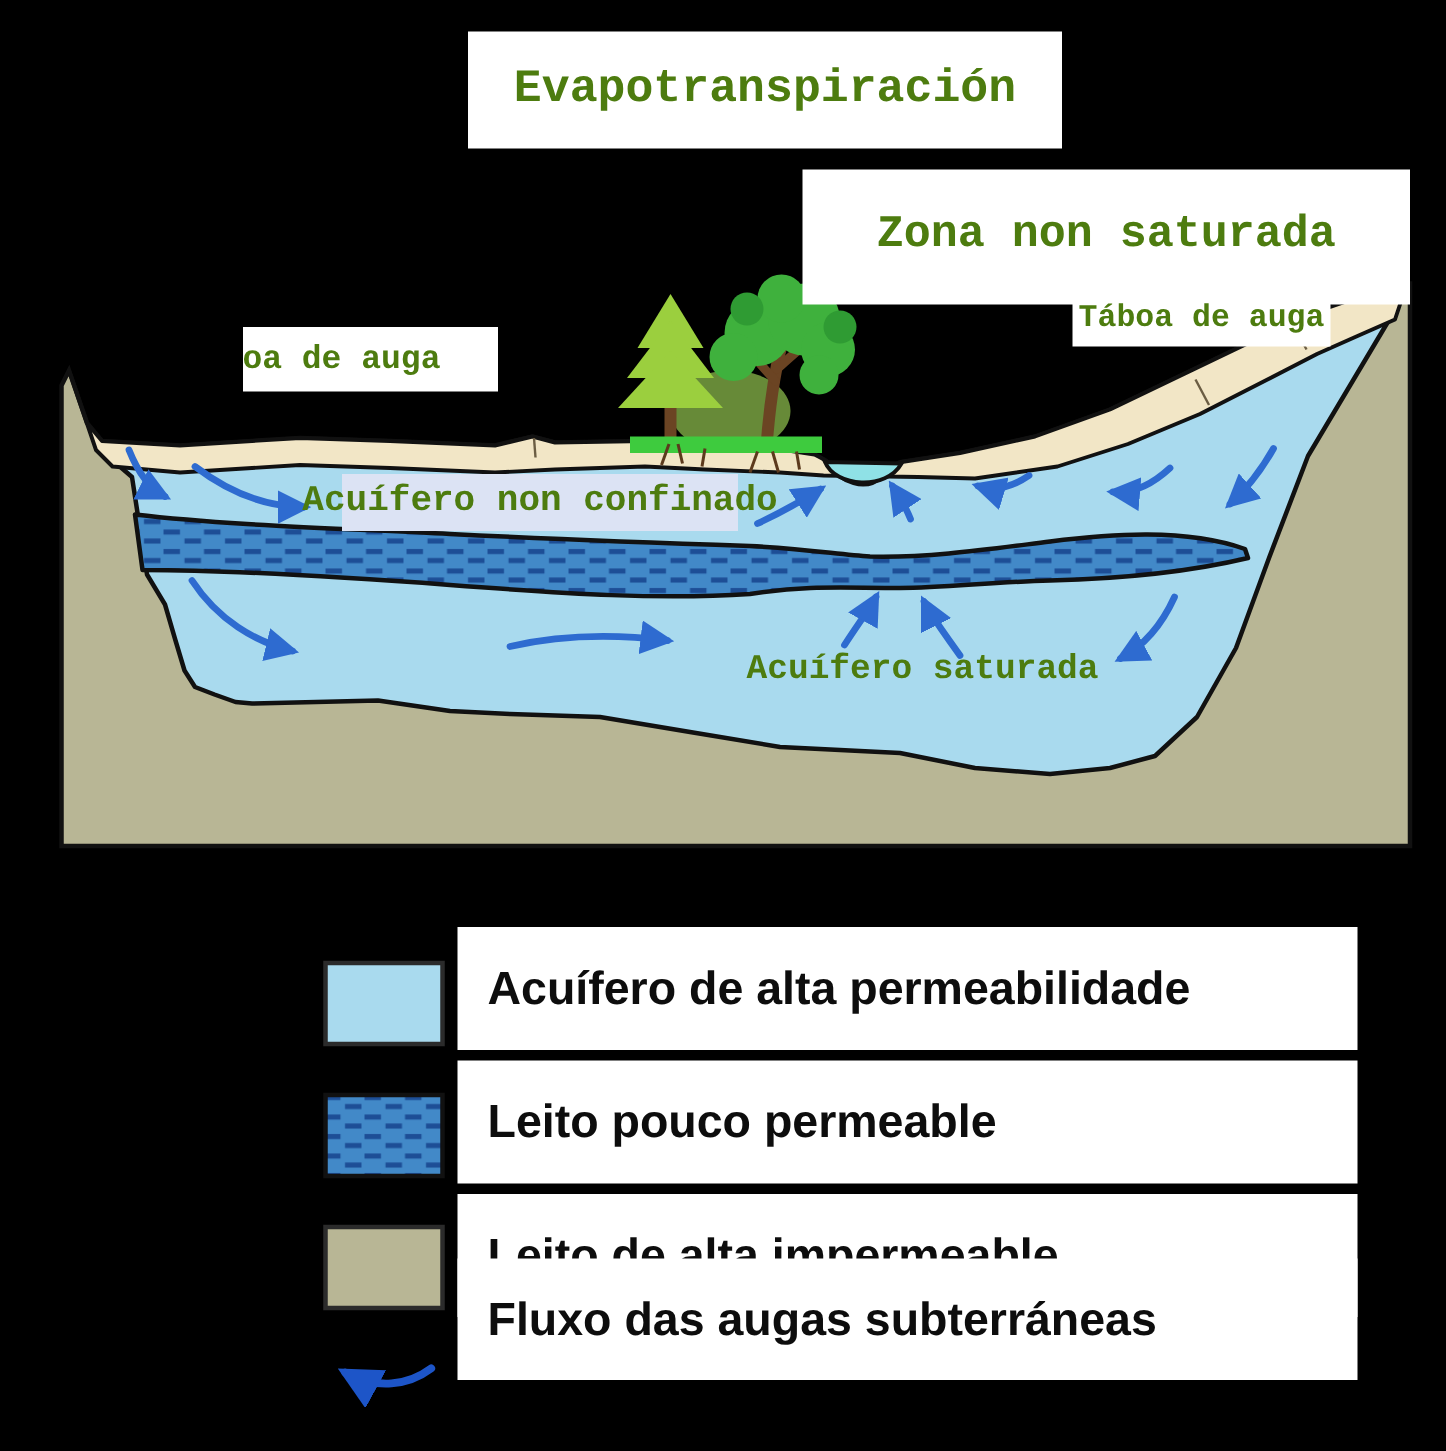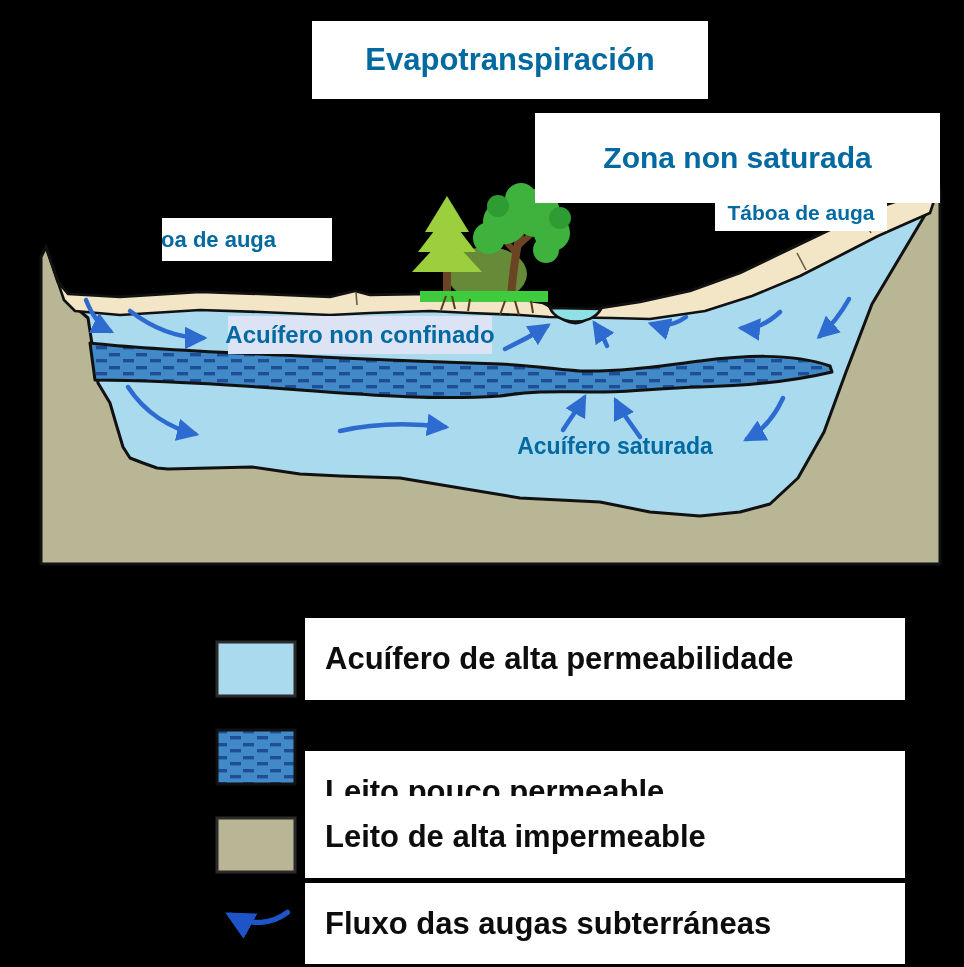--- a/index.html
+++ b/index.html
@@ -3,23 +3,23 @@
 <meta charset="utf-8">
 <style>
   html,body{margin:0;padding:0;background:#000;}
   .stage{
     position:relative;width:964px;height:967px;background:#000;overflow:hidden;
     font-family:"Liberation Sans", sans-serif;
   }
   svg{display:block;}
   .abs{position:absolute;}
   .label-box{
-    position:absolute;background:#ffffff;color:#0369a1;font-weight:bold;
+    position:absolute;background:#ffffff;color:#4d7c0f;font-weight:bold;
     display:flex;align-items:center;justify-content:center;
-    white-space:nowrap;box-sizing:border-box;line-height:1.05;
+    white-space:nowrap;box-sizing:border-box;line-height:1.05;font-family:Liberation Mono, monospace;
   }
   .lbl-evapo{left:312px;top:21px;width:396px;height:78px;font-size:31px;}
   .lbl-zona{left:535px;top:113px;width:405px;height:90px;font-size:30px;}
   .lbl-taboa-right{left:715px;top:195px;width:172px;height:36px;font-size:21px;}
   .lbl-taboa-left{left:162px;top:218px;width:170px;height:43px;font-size:22px;
     overflow:hidden;justify-content:flex-start;}
   .lbl-taboa-left span{margin-left:-40px;}
   .lbl-unconf{left:228px;top:316px;width:264px;height:38px;font-size:24px;
     background:#dce3f4;}
   .lbl-conf{left:500px;top:427px;width:230px;height:38px;font-size:23px;
@@ -181,37 +181,37 @@
     <svg class="legend-swatch" style="top:728px;" width="82" height="58" viewBox="0 0 82 58">
       <defs>
         <pattern id="legHatch" width="27" height="13" patternUnits="userSpaceOnUse">
           <rect x="1" y="2" width="11" height="3.4" fill="#1d4e96"></rect>
           <rect x="15" y="8" width="11" height="3.4" fill="#1d4e96"></rect>
         </pattern>
       </defs>
       <rect x="2" y="2" width="78" height="54" fill="#4289c8"></rect>
       <rect x="2" y="2" width="78" height="54" fill="url(#legHatch)" stroke="#111111" stroke-width="3"></rect>
     </svg>
-    <div class="legend-label" style="top:707px;margin-top:44px;">
+    <div class="legend-label" style="top:707px;">
       <span>Leito pouco permeable</span>
     </div>
 
     <svg class="legend-swatch" style="top:816px;" width="82" height="58" viewBox="0 0 82 58">
       <rect x="2" y="2" width="78" height="54" stroke="#2b2b2b" stroke-width="3" fill="#b8b695"></rect>
     </svg>
     <div class="legend-label" style="top:796px;">
       <span>Leito de alta impermeable</span>
     </div>
 
     <svg class="legend-swatch" style="top:898px;height:40px;" width="86" height="40" viewBox="0 0 86 40">
       <defs>
         <marker id="ah2" viewBox="0 0 10 10" refX="8" refY="5" markerWidth="5.5" markerHeight="5.5" orient="auto">
           <path d="M0,0 L10,5 L0,10 Z" fill="#1d55c8"></path>
         </marker>
       </defs>
       <path d="M76,14 C60,26 38,29 16,17" fill="none" stroke-width="5.5" stroke-linecap="round" marker-end="url(#ah2)" stroke="#1d55c8"></path>
     </svg>
-    <div class="legend-label" style="top:839px;height:81px;margin-top:44px;">
+    <div class="legend-label" style="top:839px;height:81px;">
       <span>Fluxo das augas subterráneas</span>
     </div>
 
   </div>
 </div>
 
 </body></html>

